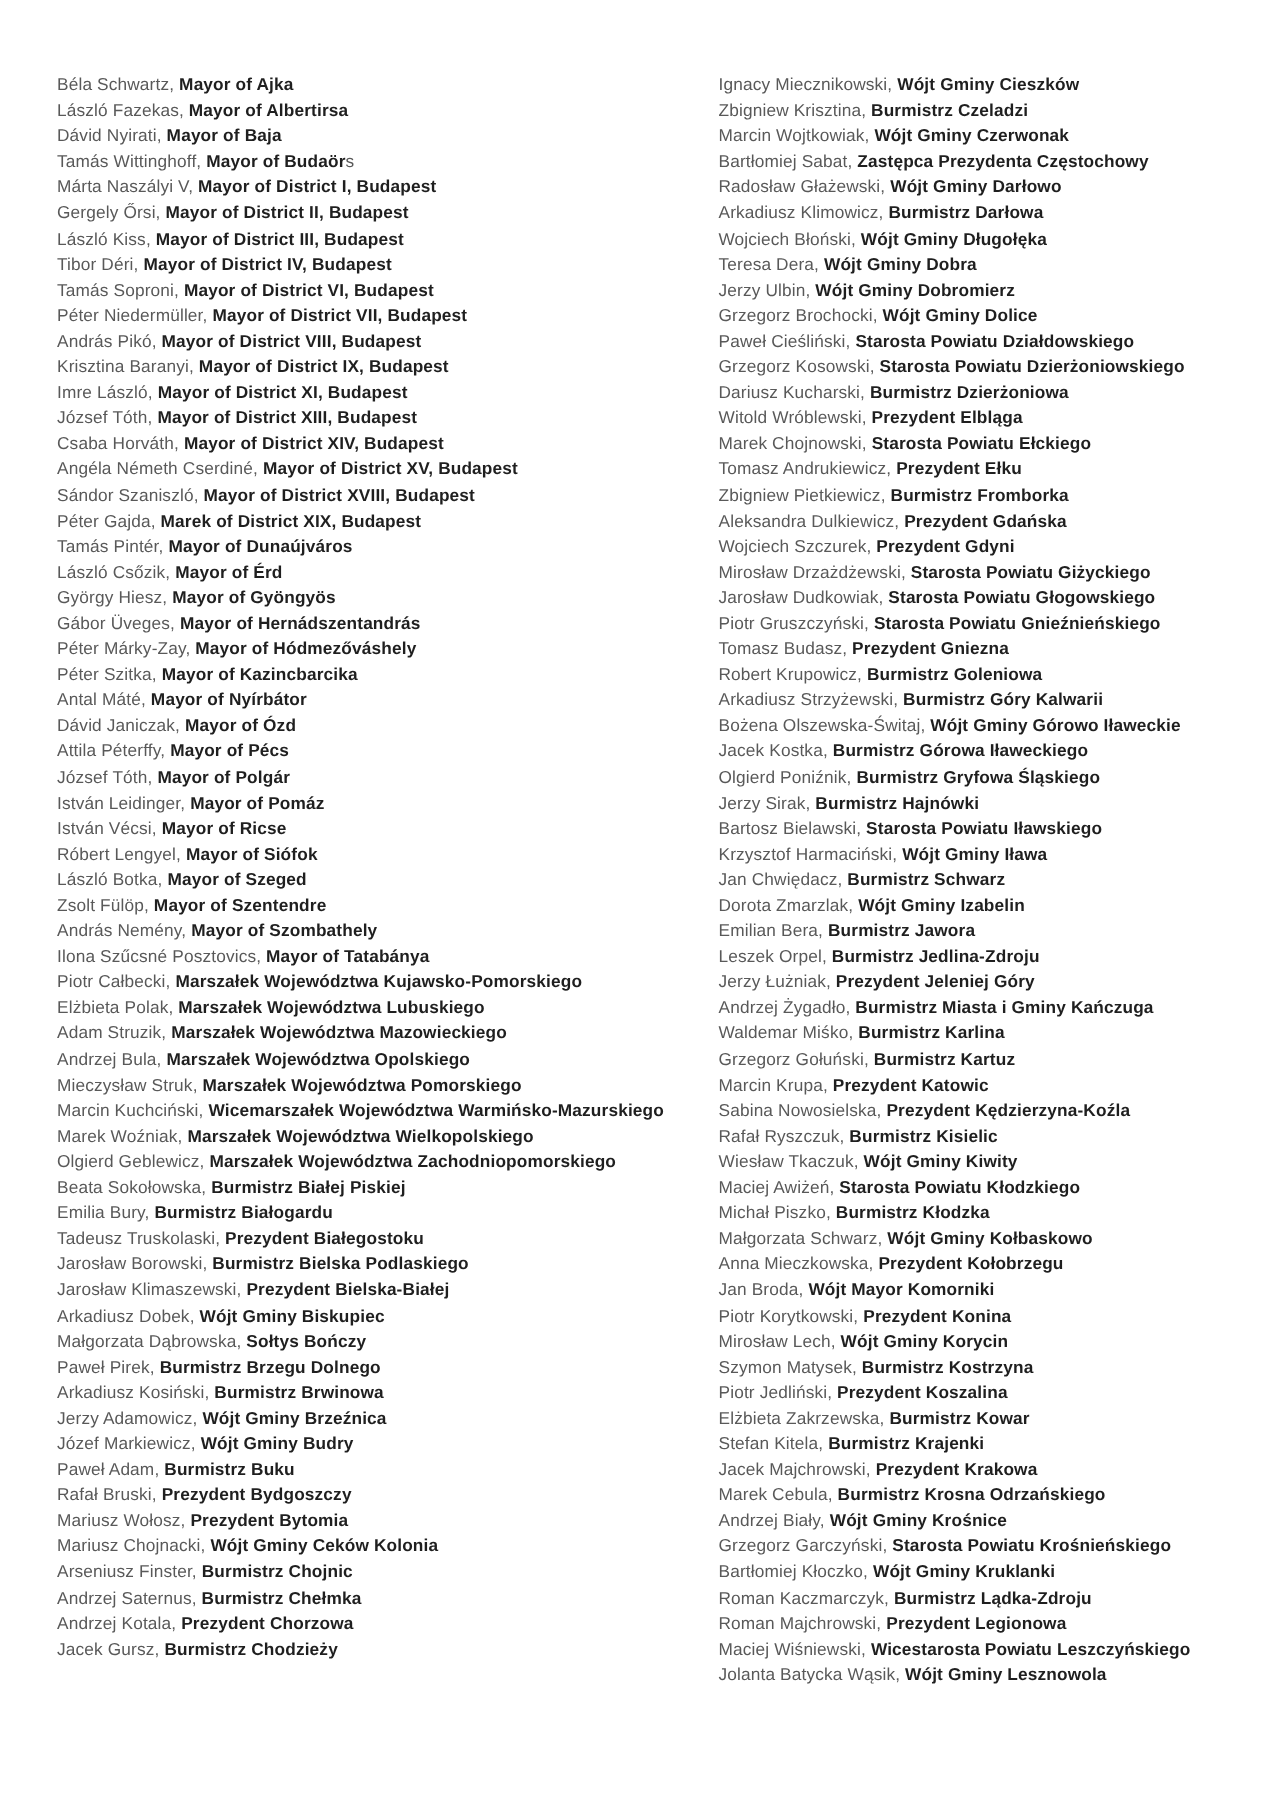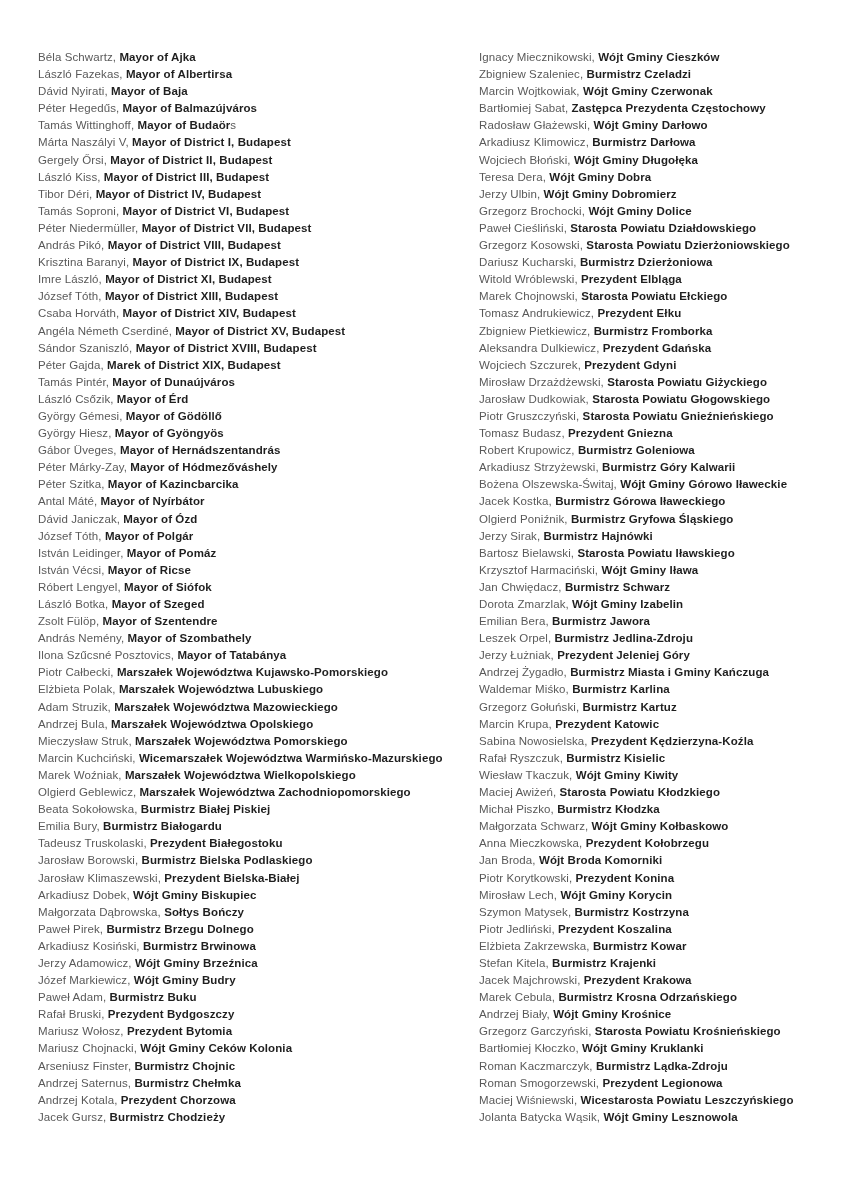--- a/index.html
+++ b/index.html
@@ -41,45 +41,44 @@
   }
 </style>
 </head>
 <body>
 
 <div class="page">
   <div class="col col-left">
       <div class="entry"><span class="person">Béla Schwartz, </span><span class="title">Mayor of Ajka</span></div>
       <div class="entry"><span class="person">László Fazekas, </span><span class="title">Mayor of Albertirsa</span></div>
       <div class="entry"><span class="person">Dávid Nyirati, </span><span class="title">Mayor of Baja</span></div>
-      <div class="entry"><span class="person">Péter Hegedűs, </span><span class="title">Mayor of Balmazújváros</span></div>
       <div class="entry"><span class="person">Tamás Wittinghoff, </span><span class="title">Mayor of Budaör</span><span class="tail">s</span></div>
       <div class="entry"><span class="person">Márta Naszályi V, </span><span class="title">Mayor of District I, Budapest</span></div>
       <div class="entry"><span class="person">Gergely Őrsi, </span><span class="title">Mayor of District II, Budapest</span></div>
       <div class="entry"><span class="person">László Kiss, </span><span class="title">Mayor of District III, Budapest</span></div>
       <div class="entry"><span class="person">Tibor Déri, </span><span class="title">Mayor of District IV, Budapest</span></div>
       <div class="entry"><span class="person">Tamás Soproni, </span><span class="title">Mayor of District VI, Budapest</span></div>
       <div class="entry"><span class="person">Péter Niedermüller, </span><span class="title">Mayor of District VII, Budapest</span></div>
       <div class="entry"><span class="person">András Pikó, </span><span class="title">Mayor of District VIII, Budapest</span></div>
       <div class="entry"><span class="person">Krisztina Baranyi, </span><span class="title">Mayor of District IX, Budapest</span></div>
       <div class="entry"><span class="person">Imre László, </span><span class="title">Mayor of District XI, Budapest</span></div>
       <div class="entry"><span class="person">József Tóth, </span><span class="title">Mayor of District XIII, Budapest</span></div>
       <div class="entry"><span class="person">Csaba Horváth, </span><span class="title">Mayor of District XIV, Budapest</span></div>
       <div class="entry"><span class="person">Angéla Németh Cserdiné, </span><span class="title">Mayor of District XV, Budapest</span></div>
       <div class="entry"><span class="person">Sándor Szaniszló, </span><span class="title">Mayor of District XVIII, Budapest</span></div>
       <div class="entry"><span class="person">Péter Gajda, </span><span class="title">Marek of District XIX, Budapest</span></div>
       <div class="entry"><span class="person">Tamás Pintér, </span><span class="title">Mayor of Dunaújváros</span></div>
       <div class="entry"><span class="person">László Csőzik, </span><span class="title">Mayor of Érd</span></div>
-      <div class="entry"><span class="person">György Gémesi, </span><span class="title">Mayor of Gödöllő</span></div>
       <div class="entry"><span class="person">György Hiesz, </span><span class="title">Mayor of Gyöngyös</span></div>
       <div class="entry"><span class="person">Gábor Üveges, </span><span class="title">Mayor of Hernádszentandrás</span></div>
       <div class="entry"><span class="person">Péter Márky-Zay, </span><span class="title">Mayor of Hódmezőváshely</span></div>
       <div class="entry"><span class="person">Péter Szitka, </span><span class="title">Mayor of Kazincbarcika</span></div>
       <div class="entry"><span class="person">Antal Máté, </span><span class="title">Mayor of Nyírbátor</span></div>
       <div class="entry"><span class="person">Dávid Janiczak, </span><span class="title">Mayor of Ózd</span></div>
+      <div class="entry"><span class="person">Attila Péterffy, </span><span class="title">Mayor of Pécs</span></div>
       <div class="entry"><span class="person">József Tóth, </span><span class="title">Mayor of Polgár</span></div>
       <div class="entry"><span class="person">István Leidinger, </span><span class="title">Mayor of Pomáz</span></div>
       <div class="entry"><span class="person">István Vécsi, </span><span class="title">Mayor of Ricse</span></div>
       <div class="entry"><span class="person">Róbert Lengyel, </span><span class="title">Mayor of Siófok</span></div>
       <div class="entry"><span class="person">László Botka, </span><span class="title">Mayor of Szeged</span></div>
       <div class="entry"><span class="person">Zsolt Fülöp, </span><span class="title">Mayor of Szentendre</span></div>
       <div class="entry"><span class="person">András Nemény, </span><span class="title">Mayor of Szombathely</span></div>
       <div class="entry"><span class="person">Ilona Szűcsné Posztovics, </span><span class="title">Mayor of Tatabánya</span></div>
       <div class="entry"><span class="person">Piotr Całbecki, </span><span class="title">Marszałek Województwa Kujawsko-Pomorskiego</span></div>
       <div class="entry"><span class="person">Elżbieta Polak, </span><span class="title">Marszałek Województwa Lubuskiego</span></div>
@@ -104,21 +103,21 @@
       <div class="entry"><span class="person">Rafał Bruski, </span><span class="title">Prezydent Bydgoszczy</span></div>
       <div class="entry"><span class="person">Mariusz Wołosz, </span><span class="title">Prezydent Bytomia</span></div>
       <div class="entry"><span class="person">Mariusz Chojnacki, </span><span class="title">Wójt Gminy Ceków Kolonia</span></div>
       <div class="entry"><span class="person">Arseniusz Finster, </span><span class="title">Burmistrz Chojnic</span></div>
       <div class="entry"><span class="person">Andrzej Saternus, </span><span class="title">Burmistrz Chełmka</span></div>
       <div class="entry"><span class="person">Andrzej Kotala, </span><span class="title">Prezydent Chorzowa</span></div>
       <div class="entry"><span class="person">Jacek Gursz, </span><span class="title">Burmistrz Chodzieży</span></div>
     </div>
   <div class="col col-right">
       <div class="entry"><span class="person">Ignacy Miecznikowski, </span><span class="title">Wójt Gminy Cieszków</span></div>
-      <div class="entry"><span class="person">Zbigniew Szaleniec, </span><span class="title">Burmistrz Czeladzi</span></div>
+      <div class="entry"><span class="person">Zbigniew Krisztina, </span><span class="title">Burmistrz Czeladzi</span></div>
       <div class="entry"><span class="person">Marcin Wojtkowiak, </span><span class="title">Wójt Gminy Czerwonak</span></div>
       <div class="entry"><span class="person">Bartłomiej Sabat, </span><span class="title">Zastępca Prezydenta Częstochowy</span></div>
       <div class="entry"><span class="person">Radosław Głażewski, </span><span class="title">Wójt Gminy Darłowo</span></div>
       <div class="entry"><span class="person">Arkadiusz Klimowicz, </span><span class="title">Burmistrz Darłowa</span></div>
       <div class="entry"><span class="person">Wojciech Błoński, </span><span class="title">Wójt Gminy Długołęka</span></div>
       <div class="entry"><span class="person">Teresa Dera, </span><span class="title">Wójt Gminy Dobra</span></div>
       <div class="entry"><span class="person">Jerzy Ulbin, </span><span class="title">Wójt Gminy Dobromierz</span></div>
       <div class="entry"><span class="person">Grzegorz Brochocki, </span><span class="title">Wójt Gminy Dolice</span></div>
       <div class="entry"><span class="person">Paweł Cieśliński, </span><span class="title">Starosta Powiatu Działdowskiego</span></div>
       <div class="entry"><span class="person">Grzegorz Kosowski, </span><span class="title">Starosta Powiatu Dzierżoniowskiego</span></div>
@@ -150,30 +149,30 @@
       <div class="entry"><span class="person">Waldemar Miśko, </span><span class="title">Burmistrz Karlina</span></div>
       <div class="entry"><span class="person">Grzegorz Gołuński, </span><span class="title">Burmistrz Kartuz</span></div>
       <div class="entry"><span class="person">Marcin Krupa, </span><span class="title">Prezydent Katowic</span></div>
       <div class="entry"><span class="person">Sabina Nowosielska, </span><span class="title">Prezydent Kędzierzyna-Koźla</span></div>
       <div class="entry"><span class="person">Rafał Ryszczuk, </span><span class="title">Burmistrz Kisielic</span></div>
       <div class="entry"><span class="person">Wiesław Tkaczuk, </span><span class="title">Wójt Gminy Kiwity</span></div>
       <div class="entry"><span class="person">Maciej Awiżeń, </span><span class="title">Starosta Powiatu Kłodzkiego</span></div>
       <div class="entry"><span class="person">Michał Piszko, </span><span class="title">Burmistrz Kłodzka</span></div>
       <div class="entry"><span class="person">Małgorzata Schwarz, </span><span class="title">Wójt Gminy Kołbaskowo</span></div>
       <div class="entry"><span class="person">Anna Mieczkowska, </span><span class="title">Prezydent Kołobrzegu</span></div>
-      <div class="entry"><span class="person">Jan Broda, </span><span class="title">Wójt Broda Komorniki</span></div>
+      <div class="entry"><span class="person">Jan Broda, </span><span class="title">Wójt Mayor Komorniki</span></div>
       <div class="entry"><span class="person">Piotr Korytkowski, </span><span class="title">Prezydent Konina</span></div>
       <div class="entry"><span class="person">Mirosław Lech, </span><span class="title">Wójt Gminy Korycin</span></div>
       <div class="entry"><span class="person">Szymon Matysek, </span><span class="title">Burmistrz Kostrzyna</span></div>
       <div class="entry"><span class="person">Piotr Jedliński, </span><span class="title">Prezydent Koszalina</span></div>
       <div class="entry"><span class="person">Elżbieta Zakrzewska, </span><span class="title">Burmistrz Kowar</span></div>
       <div class="entry"><span class="person">Stefan Kitela, </span><span class="title">Burmistrz Krajenki</span></div>
       <div class="entry"><span class="person">Jacek Majchrowski, </span><span class="title">Prezydent Krakowa</span></div>
       <div class="entry"><span class="person">Marek Cebula, </span><span class="title">Burmistrz Krosna Odrzańskiego</span></div>
       <div class="entry"><span class="person">Andrzej Biały, </span><span class="title">Wójt Gminy Krośnice</span></div>
       <div class="entry"><span class="person">Grzegorz Garczyński, </span><span class="title">Starosta Powiatu Krośnieńskiego</span></div>
       <div class="entry"><span class="person">Bartłomiej Kłoczko, </span><span class="title">Wójt Gminy Kruklanki</span></div>
       <div class="entry"><span class="person">Roman Kaczmarczyk, </span><span class="title">Burmistrz Lądka-Zdroju</span></div>
-      <div class="entry"><span class="person">Roman Smogorzewski, </span><span class="title">Prezydent Legionowa</span></div>
+      <div class="entry"><span class="person">Roman Majchrowski, </span><span class="title">Prezydent Legionowa</span></div>
       <div class="entry"><span class="person">Maciej Wiśniewski, </span><span class="title">Wicestarosta Powiatu Leszczyńskiego</span></div>
       <div class="entry"><span class="person">Jolanta Batycka Wąsik, </span><span class="title">Wójt Gminy Lesznowola</span></div>
     </div>
 </div>
 
 </body></html>

